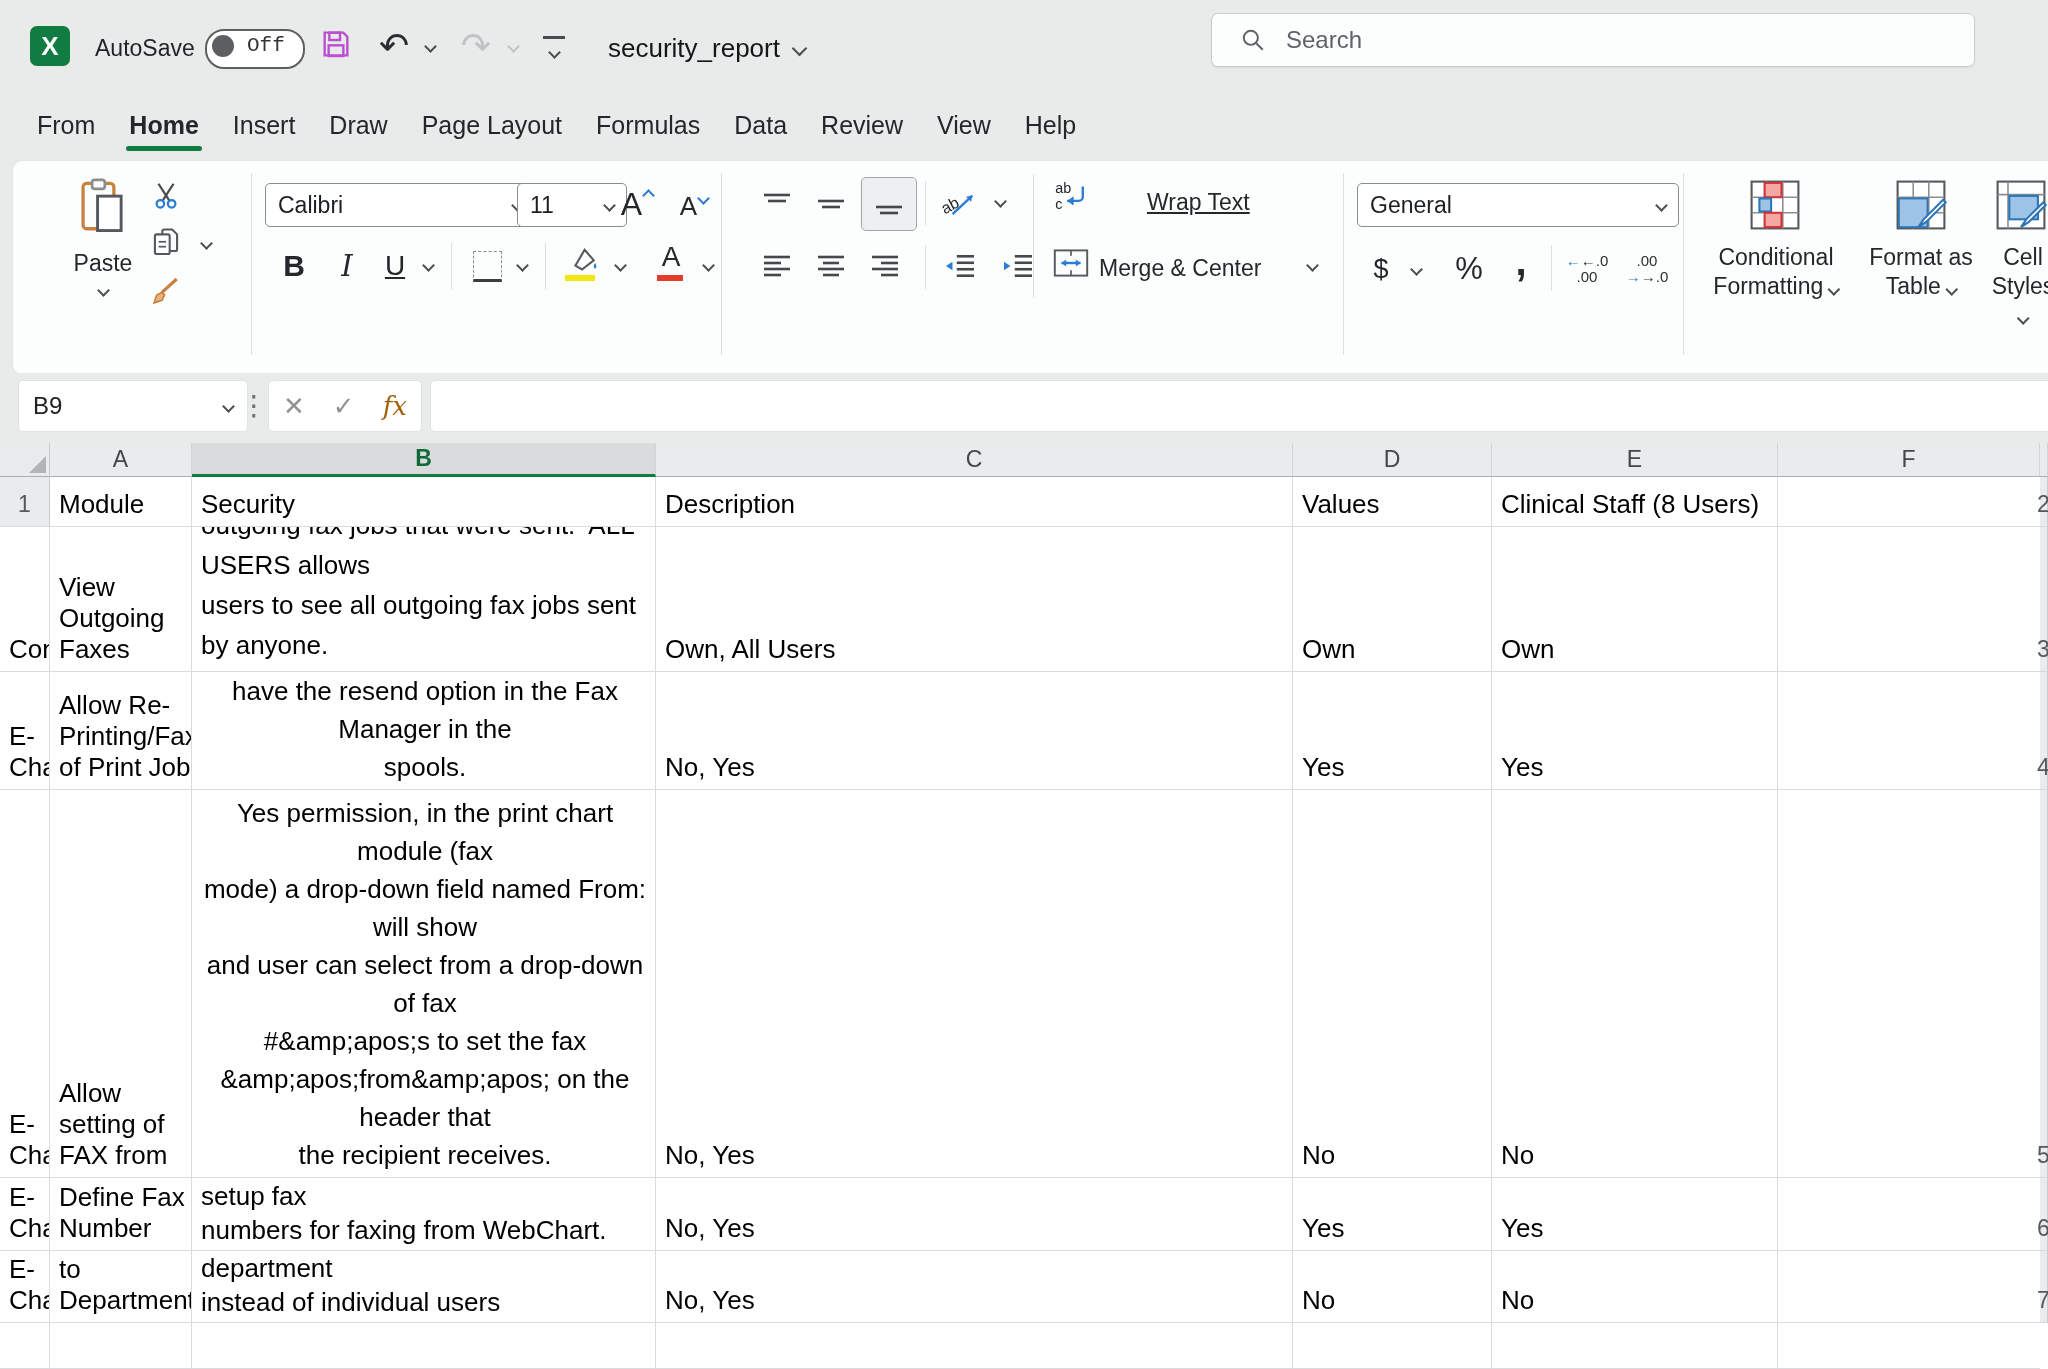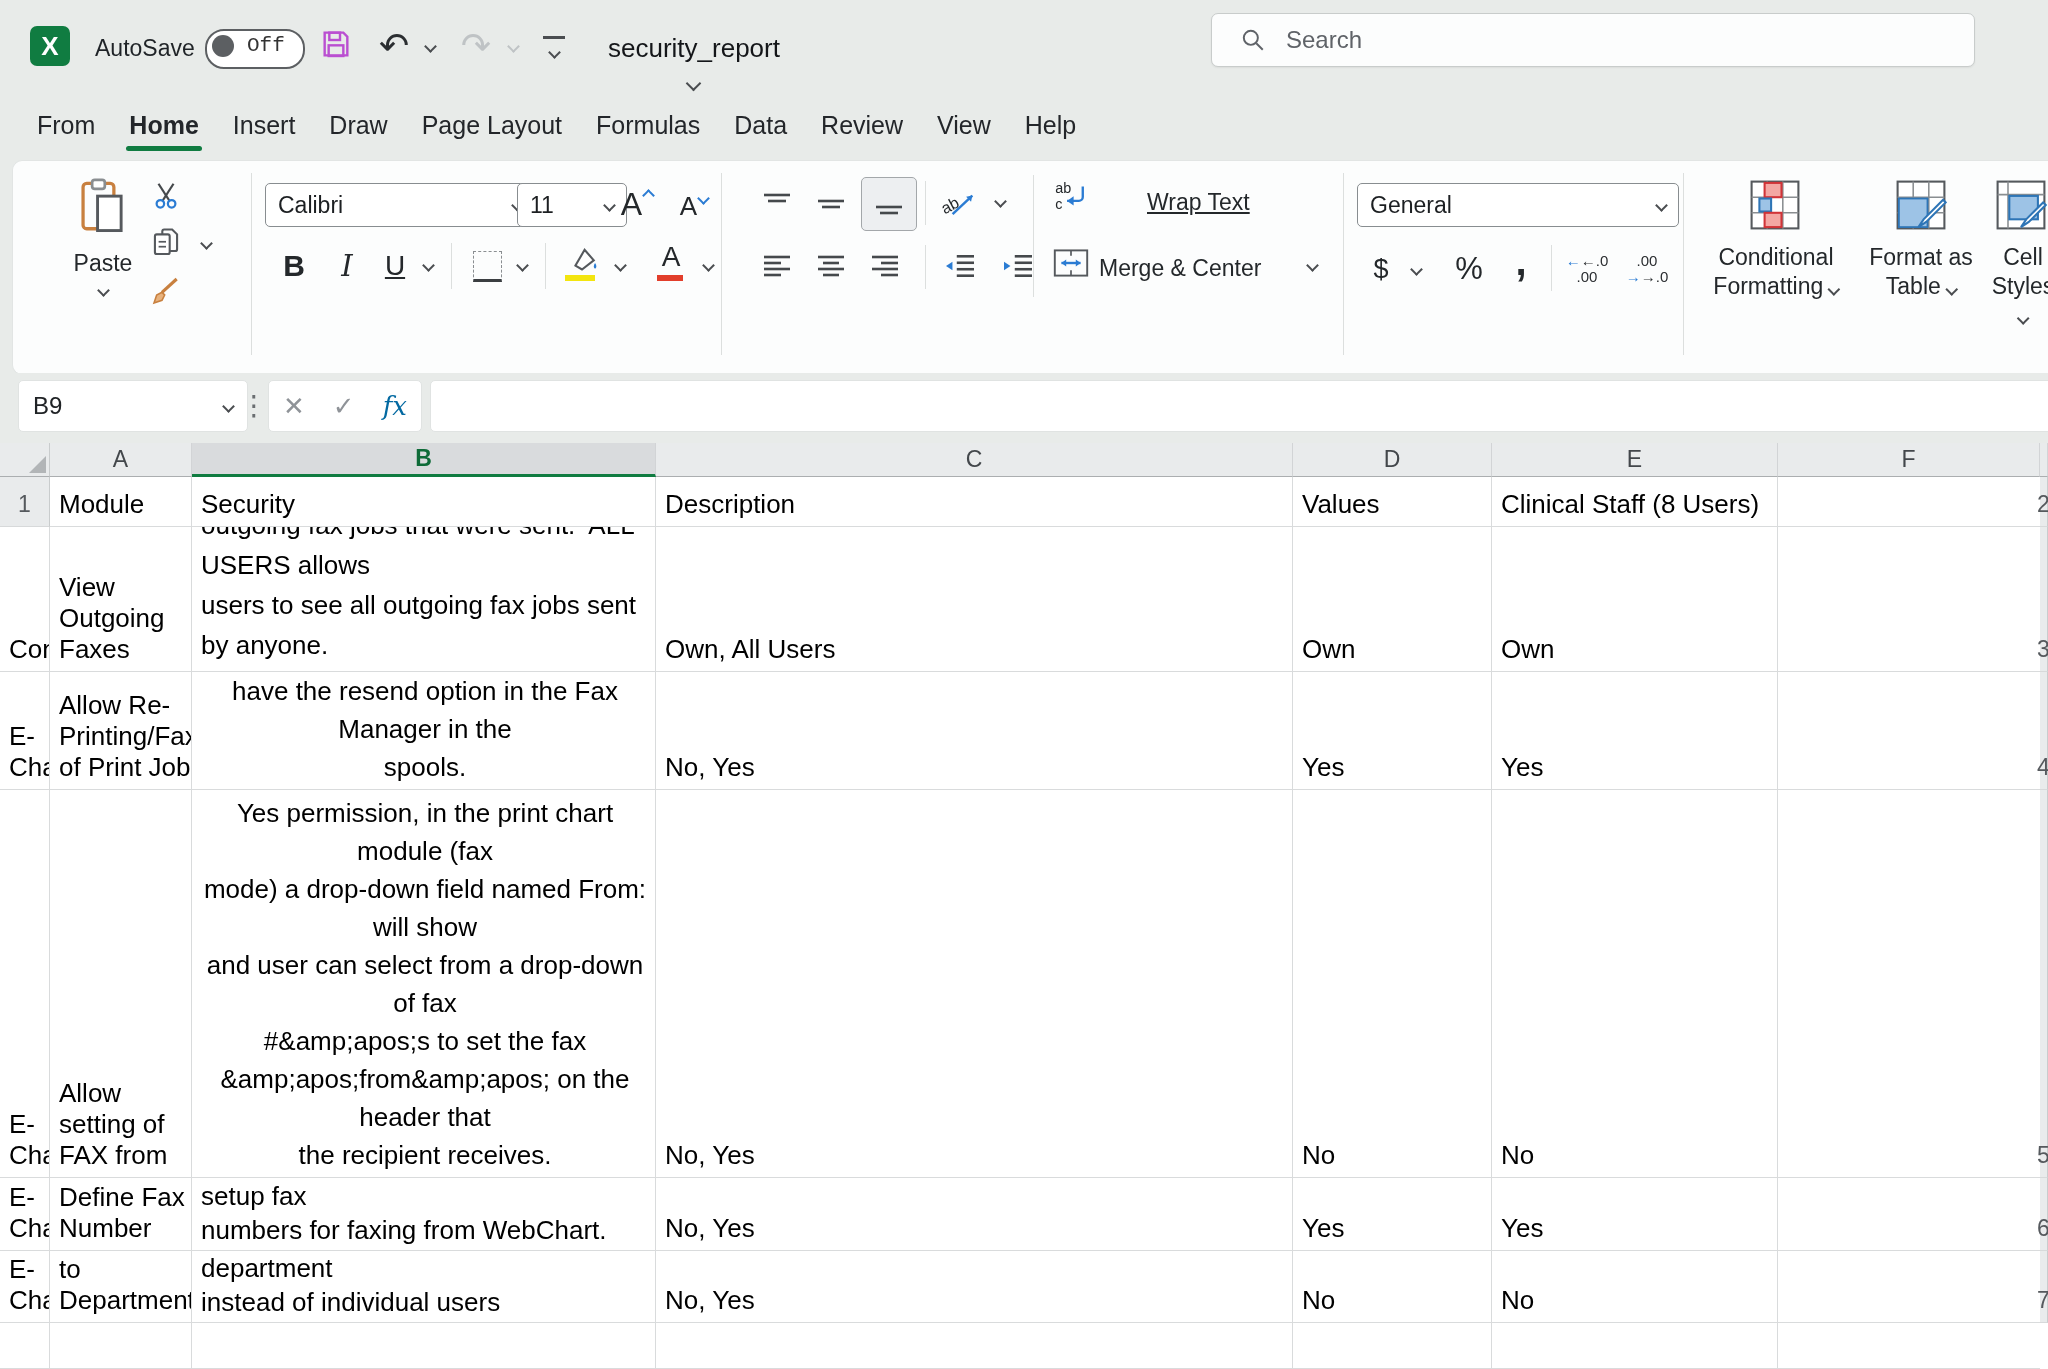--- a/index.html
+++ b/index.html
@@ -15,21 +15,21 @@
   .toggle .knob{position:absolute;left:5px;top:4px;width:22px;height:22px;border-radius:50%;background:#5c5f62;}
   .toggle .state{position:absolute;left:40px;top:3px;font-size:21px;color:#333;font-family:Liberation Mono, monospace;}
   .tb-icon{position:absolute;top:24px;display:flex;align-items:center;justify-content:center;}
   .u-arrow{font-size:36px;color:#2b2e31;line-height:1;}
   .u-arrow.disabled{color:#bfc3c5;}
   .chv{display:inline-block;width:9px;height:9px;border-right:2px solid #4a4d50;border-bottom:2px solid #4a4d50;transform:rotate(45deg);}
   .chv.light{border-color:#bfc3c5;}
   .chv.small{width:7px;height:7px;}
   .qat{position:absolute;left:543px;top:36px;width:22px;text-align:center;}
   .qat .bar{height:2.5px;background:#4a4d50;margin-bottom:4px;}
-  .doc-title{position:absolute;left:608px;top:33px;font-size:26px;color:#141619;display:flex;align-items:center;gap:14px;flex-direction:column;}
+  .doc-title{position:absolute;left:608px;top:33px;font-size:26px;color:#141619;display:flex;align-items:center;gap:14px;}
   .searchbox{position:absolute;left:1211px;top:13px;width:762px;height:52px;background:#FCFDFD;
     border:1px solid #C8CCCB;border-radius:7px;box-shadow:0 1px 2px rgba(0,0,0,.06);}
   .searchbox svg{position:absolute;left:28px;top:13px;}
   .searchbox input{position:absolute;left:72px;top:2px;width:660px;height:46px;border:none;outline:none;
     font-size:24px;color:#3c4043;background:transparent;}
   .searchbox input::placeholder{color:#5F6368;}
 
   
   .tabs{position:absolute;left:20px;top:92px;height:66px;display:flex;align-items:center;}
   .tab{position:relative;padding:0 17px;font-size:25px;color:#23262a;height:66px;display:flex;align-items:center;cursor:default;}
@@ -61,21 +61,21 @@
   
   .fbar{position:absolute;left:0;top:373px;width:2048px;height:70px;background:#E8EBE9;border-bottom:1px solid #D2D5D5;}
   .namebox{position:absolute;left:18px;top:7px;width:200px;height:50px;background:#fff;border-radius:5px;
     border:1px solid #E0E3E2;display:flex;align-items:center;padding:0 14px;font-size:24px;color:#202326;}
   .namebox .chv{margin-left:auto;}
   .fgrip{position:absolute;left:240px;top:16px;font-size:28px;color:#6a6e71;letter-spacing:0;}
   .fbtns{position:absolute;left:268px;top:7px;width:152px;height:50px;background:#fff;border-radius:5px;border:1px solid #E0E3E2;
     display:flex;align-items:center;justify-content:space-around;}
   .fx-x{font-size:26px;color:#8f9398;}
   .fx-ck{font-size:26px;color:#8f9398;}
-  .fx-fx{font-family:"DejaVu Serif",serif;font-style:italic;font-size:26px;color:#0369a1;}
+  .fx-fx{font-family:"DejaVu Serif",serif;font-style:italic;font-size:26px;color:#a16207;}
   .finput{position:absolute;left:430px;top:7px;width:1612px;height:50px;background:#fff;border:1px solid #E0E3E2;border-radius:5px 0 0 5px;
     font-size:24px;color:#202326;padding:0 12px;outline:none;}
 
   
   .grid{position:absolute;left:0;top:443px;width:2048px;height:926px;background:#fff;display:grid;
     grid-template-columns:50px 142px 464px 637px 199px 286px 262px 8px;
     grid-template-rows:34px 50px 145px 118px 388px 73px 72px 46px;}
   .ch{background:#E9EBEC;border-right:1px solid #D2D4D6;border-bottom:1px solid #ABAEB0;
     display:flex;align-items:center;justify-content:center;font-size:23px;color:#43474B;position:relative;}
   .ch.sel{background:#D9DBDD;color:#0E6B38;font-weight:bold;border-bottom:3px solid #107C41;}

